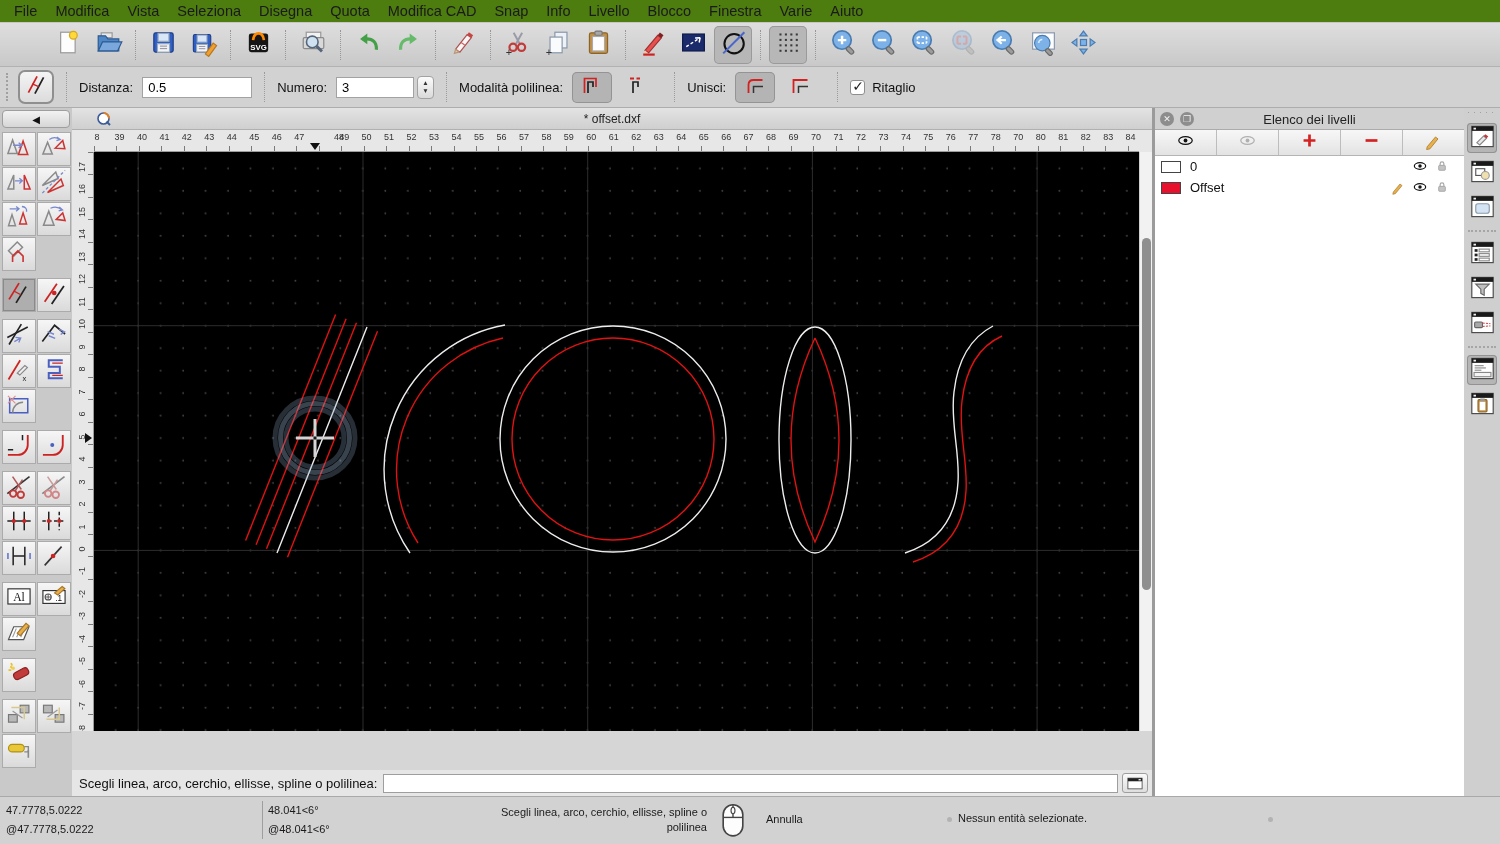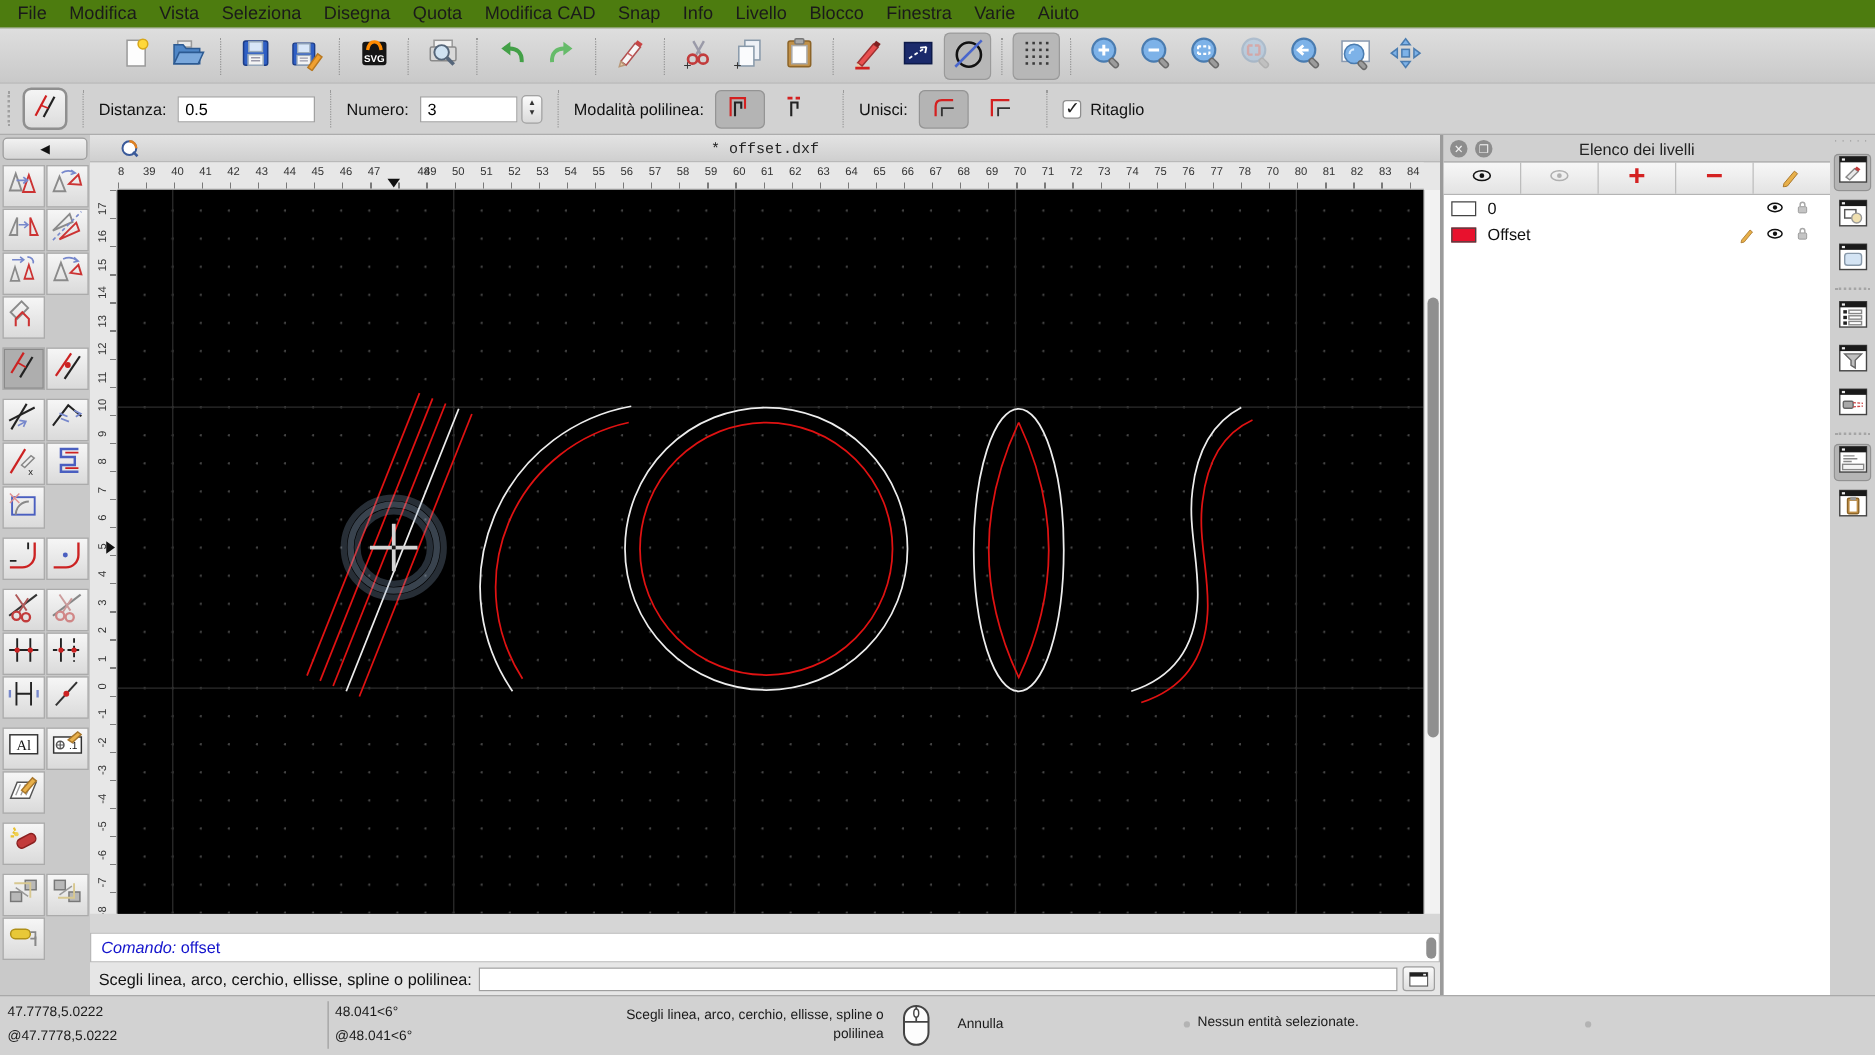--- a/index.html
+++ b/index.html
@@ -10,21 +10,21 @@
 
   
   #menubar { position:absolute; left:0; top:0; width:1500px; height:23px;
              background:#4d7c0f; border-bottom:1px solid #c6c6c6;
              display:flex; align-items:center; padding-left:14px; }
   .menu-item { font-size:14.5px; color:#1a1a1a; margin-right:18px; white-space:nowrap; }
 
   
   #toolbar { position:absolute; left:0; top:23px; width:1500px; height:44px;
              background:linear-gradient(#dedede,#c9c9c9); border-bottom:1px solid #b2b2b2;
-             display:flex; align-items:center; padding-left:89px; }
+             display:flex; align-items:center; padding-left:48px; }
   .tb-btn { width:38px; height:38px; display:flex; align-items:center; justify-content:center;
             border-radius:5px; margin:0 1px; }
   .tb-btn svg { width:29px; height:29px; }
   .tb-btn.active { background:#b7b7b7; box-shadow:inset 0 0 0 1px #9a9a9a; }
   .tb-btn.disabled { opacity:.55; }
   .tb-sep { width:1px; height:30px; border-left:1px dotted #979797; margin:0 7px; }
 
   
   #optionsbar { position:absolute; left:0; top:67px; width:1500px; height:41px;
                 background:#d2d2d2; border-bottom:1px solid #adadad;
@@ -64,21 +64,21 @@
   .pbtn.active { background:#aeaeae; box-shadow:inset 0 0 0 1px #8a8a8a; }
   .pgap { height:6px; }
 
   
   #centercol { position:absolute; left:72px; top:0; width:1080px; height:688px; }
   #divider { position:absolute; left:1152px; top:0; width:3px; height:688px; background:#9b9b9b; }
 
   .titlebar { position:absolute; left:0; top:0; width:1080px; height:22px;
               background:linear-gradient(#e3e3e3,#cfcfcf); border-bottom:1px solid #b0b0b0; }
   .titlebar .qicon { position:absolute; left:24px; top:3px; width:16px; height:16px; }
-  .titlebar .title { position:absolute; left:0; right:0; top:4px; text-align:center; font-size:12px; color:#222;font-family:Liberation Mono, monospace; }
+  .titlebar .title { position:absolute; left:0; right:0; top:4px; text-align:center; font-size:12px; color:#222; }
 
   .rulerrow { position:absolute; left:0; top:22px; width:1080px; height:22px; background:#e7e7e7; }
   .hruler { position:absolute; left:22px; top:0; width:1045px; height:22px; background:#e7e7e7;
             border-bottom:1px solid #9c9c9c; overflow:hidden; }
   .hruler .lbl { position:absolute; top:2px; font-size:9px; color:#333; transform:translateX(-50%); }
   .hticks { position:absolute; bottom:0; left:0; width:100%; height:5px;
             background:repeating-linear-gradient(90deg,#7a7a7a 0 1px,transparent 1px 22.47px); }
   .hmark { position:absolute; left:221px; bottom:1px; margin-left:-5px; width:0; height:0;
            border-left:5px solid transparent; border-right:5px solid transparent; border-top:7px solid #101010; }
 
@@ -827,24 +827,20 @@
           </g>
         </svg>
       </div>
 
       <div class="vscroll">
             <div class="vthumb"></div>
           </div>
     </div>
 
 
-    <div class="historyrow">
-      <span class="prefix">Comando:</span><span> offset</span>
-      <div class="hist-scroll"></div>
-    </div>
 
     <div class="inputrow">
       <span class="ilabel">Scegli linea, arco, cerchio, ellisse, spline o polilinea:</span>
       <input class="cmd-input" value="" style="">
       <div class="cmd-btn">
         <svg viewBox="0 0 18 14">
               <rect x="1" y="1" width="16" height="12" fill="#fff" stroke="#555"></rect>
               <rect x="1" y="1" width="16" height="3.5" fill="#222"></rect>
               <rect x="13" y="2" width="2.5" height="1.5" fill="#eee"></rect>
             </svg>

